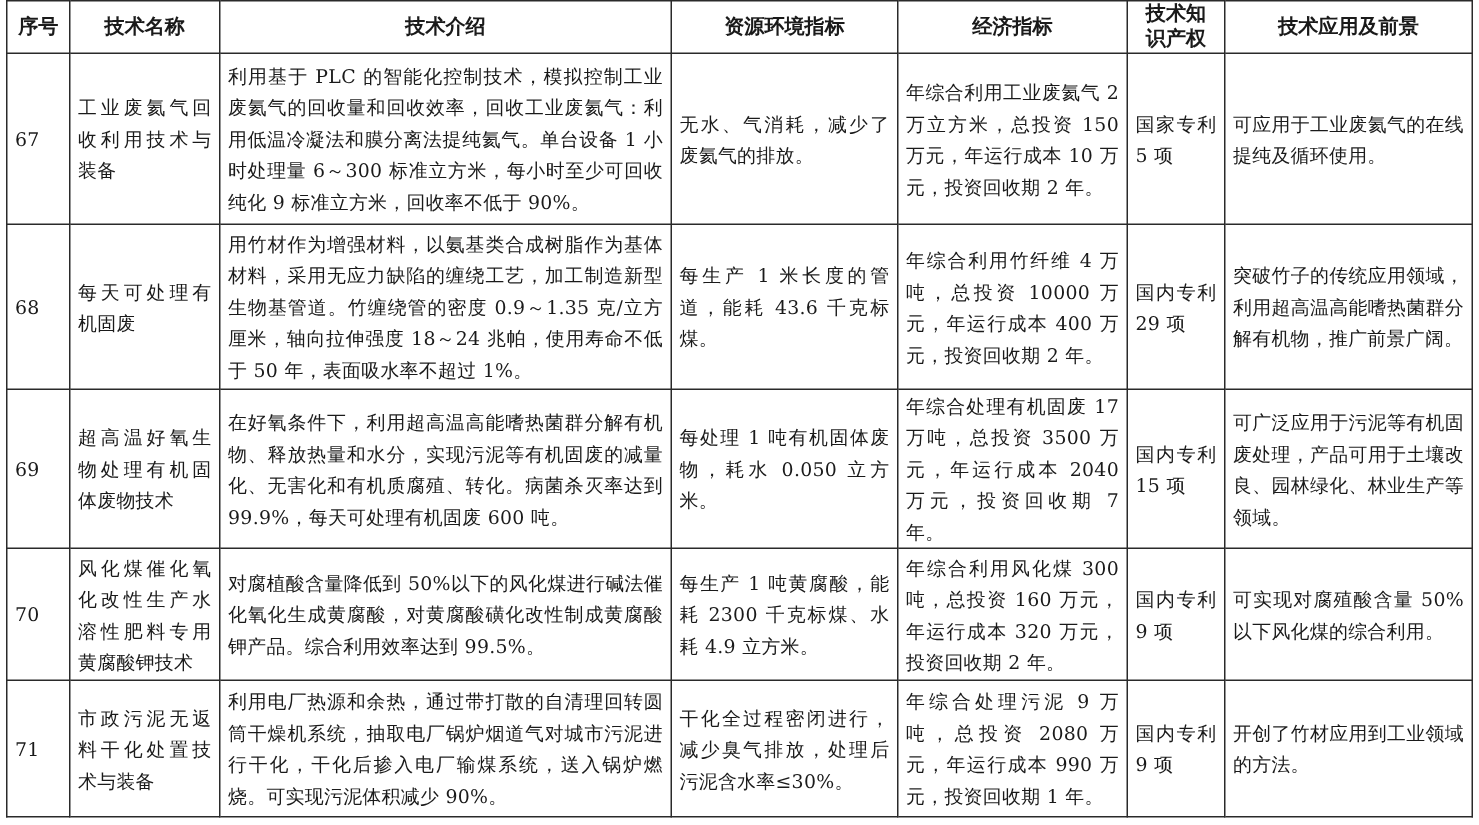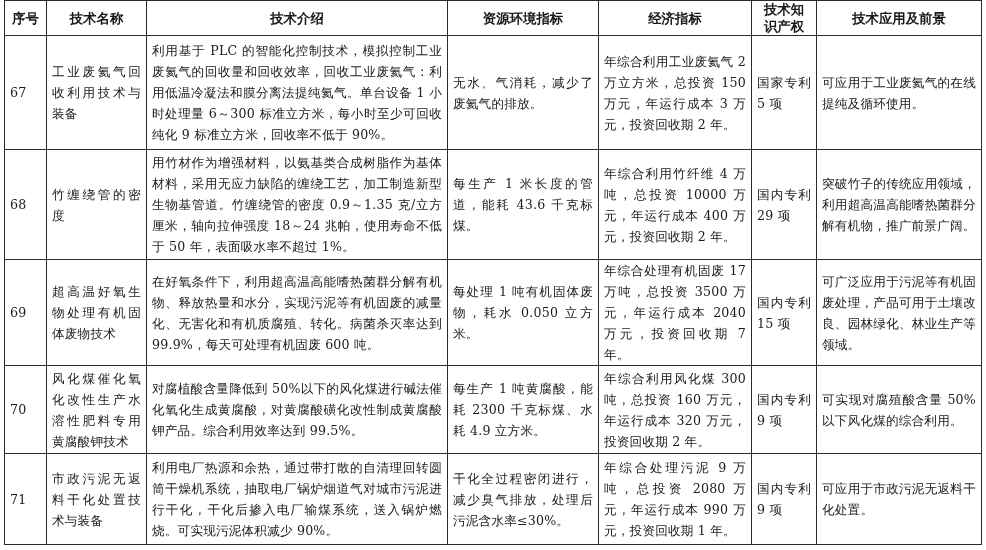--- a/index.html
+++ b/index.html
@@ -44,27 +44,27 @@
       <th style="padding:0 8px;margin-top:12px;">技术知识产权</th>
       <th>技术应用及前景</th>
     </tr>
   </thead>
   <tbody>
     <tr class="r67">
       <td class="num">67</td>
       <td class="name">工业废氦气回收利用技术与装备</td>
       <td>利用基于 PLC 的智能化控制技术，模拟控制工业废氦气的回收量和回收效率，回收工业废氦气：利用低温冷凝法和膜分离法提纯氦气。单台设备 1 小时处理量 6～300 标准立方米，每小时至少可回收纯化 9 标准立方米，回收率不低于 90%。</td>
       <td>无水、气消耗，减少了废氦气的排放。</td>
-      <td>年综合利用工业废氦气 2 万立方米，总投资 150 万元，年运行成本 3 万元，投资回收期 2 年。</td>
+      <td>年综合利用工业废氦气 2 万立方米，总投资 150 万元，年运行成本 10 万元，投资回收期 2 年。</td>
       <td class="ip">国家专利 5 项</td>
       <td>可应用于工业废氦气的在线提纯及循环使用。</td>
     </tr>
     <tr class="r68">
       <td class="num">68</td>
-      <td class="name">竹缠绕管的密度</td>
+      <td class="name">每天可处理有机固废</td>
       <td>用竹材作为增强材料，以氨基类合成树脂作为基体材料，采用无应力缺陷的缠绕工艺，加工制造新型生物基管道。竹缠绕管的密度 0.9～1.35 克/立方厘米，轴向拉伸强度 18～24 兆帕，使用寿命不低于 50 年，表面吸水率不超过 1%。</td>
       <td>每生产 1 米长度的管道，能耗 43.6 千克标煤。</td>
       <td>年综合利用竹纤维 4 万吨，总投资 10000 万元，年运行成本 400 万元，投资回收期 2 年。</td>
       <td class="ip">国内专利 29 项</td>
       <td>突破竹子的传统应用领域，利用超高温高能嗜热菌群分解有机物，推广前景广阔。</td>
     </tr>
     <tr class="r69">
       <td class="num">69</td>
       <td class="name">超高温好氧生物处理有机固体废物技术</td>
       <td>在好氧条件下，利用超高温高能嗜热菌群分解有机物、释放热量和水分，实现污泥等有机固废的减量化、无害化和有机质腐殖、转化。病菌杀灭率达到 99.9%，每天可处理有机固废 600 吨。</td>
@@ -82,16 +82,16 @@
       <td class="ip">国内专利 9 项</td>
       <td>可实现对腐殖酸含量 50%以下风化煤的综合利用。</td>
     </tr>
     <tr class="r71">
       <td class="num">71</td>
       <td class="name">市政污泥无返料干化处置技术与装备</td>
       <td>利用电厂热源和余热，通过带打散的自清理回转圆筒干燥机系统，抽取电厂锅炉烟道气对城市污泥进行干化，干化后掺入电厂输煤系统，送入锅炉燃烧。可实现污泥体积减少 90%。</td>
       <td>干化全过程密闭进行，减少臭气排放，处理后污泥含水率≤30%。</td>
       <td>年综合处理污泥 9 万吨，总投资 2080 万元，年运行成本 990 万元，投资回收期 1 年。</td>
       <td class="ip">国内专利 9 项</td>
-      <td>可应用于市政污泥无返料干化处置。</td>
+      <td>开创了竹材应用到工业领域的方法。</td>
     </tr>
   </tbody>
 </table>
 
 </body></html>

